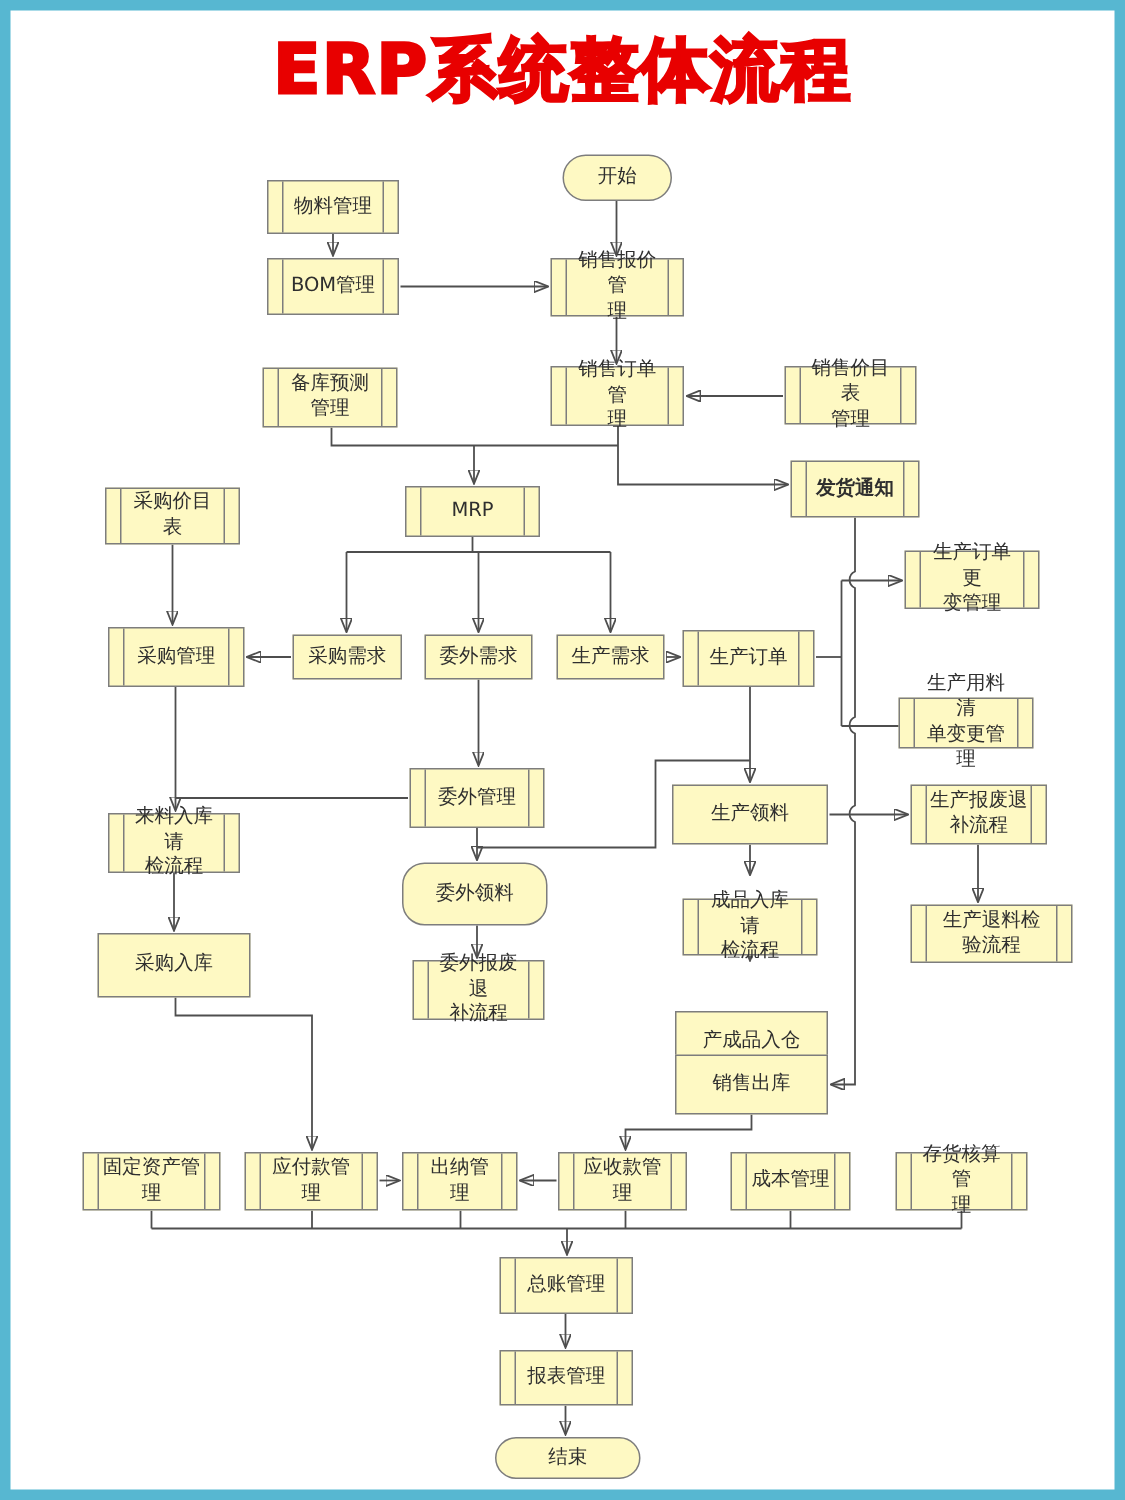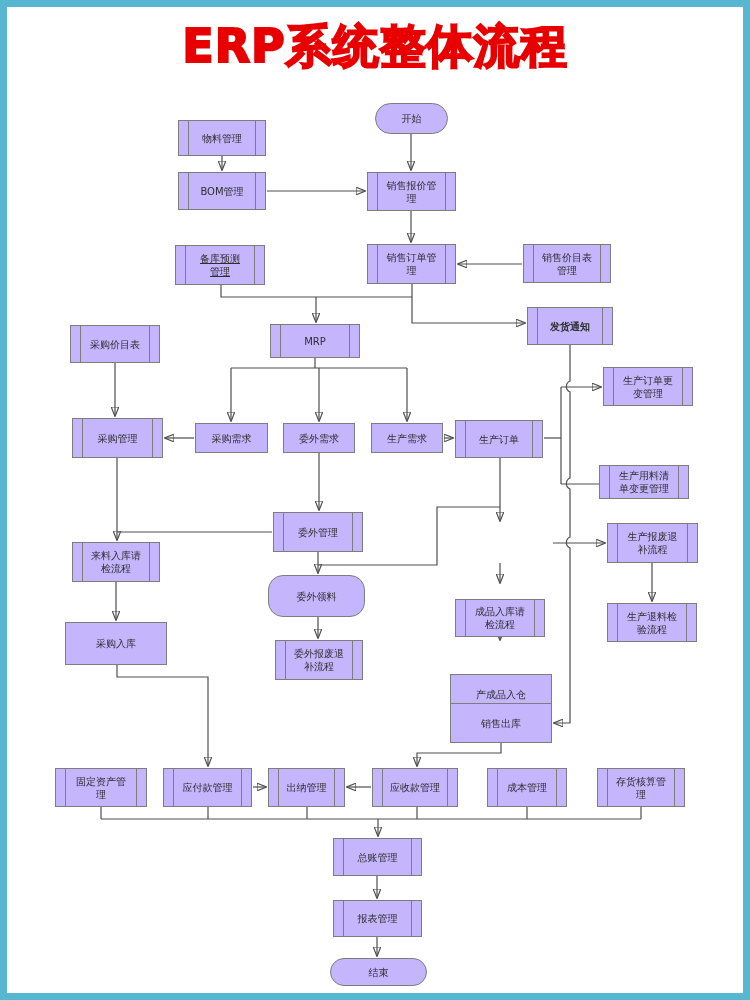--- a/index.html
+++ b/index.html
@@ -5,23 +5,23 @@
   html,body{margin:0;padding:0;background:#fff;}
   .page{position:relative;width:750px;height:1000px;background:#fff;overflow:hidden;
         font-family:"DejaVu Sans","Liberation Sans",sans-serif;}
   .frame{position:absolute;inset:0;border:7px solid #57b7d1;pointer-events:none;z-index:30;}
   .title{position:absolute;top:16px;left:0;right:0;margin:0;text-align:center;
          font-size:46px;font-weight:bold;color:#e80000;-webkit-text-stroke:2px #e80000;
          letter-spacing:1px;z-index:5;}
   #edges{position:absolute;inset:0;z-index:1;}
   #edges path{stroke:#4e4e4e;stroke-width:1.2;fill:none;}
   #nodes{position:absolute;inset:0;z-index:2;}
-  .node{position:absolute;box-sizing:border-box;background:#c4b5fd;border:1px solid #7d7d7d;
+  .node{position:absolute;box-sizing:border-box;background:#fef9c3;border:1px solid #7d7d7d;
         display:flex;align-items:center;justify-content:center;text-align:center;
-        font-size:10px;line-height:1.3;color:#2f2f2f;white-space:pre-line;}
+        font-size:13px;line-height:1.3;color:#2f2f2f;white-space:pre-line;}
   .node.sub{padding:16px 12px;}
   .node.sub::before,.node.sub::after{content:"";position:absolute;top:0;bottom:0;width:0;
         border-left:1px solid #7d7d7d;}
   .node.sub::before{left:9px;}
   .node.sub::after{right:9px;}
   .node.plain{padding:0 3px;}
   .node.terminator{border-radius:16px;padding:0 6px;}
 </style>
 </head>
 <body>
@@ -84,47 +84,48 @@
       <path d="M377,876 L377,898" stroke="#4e4e4e" marker-end="url(#arr)"></path>
       <path d="M377,937 L377,956" stroke="#4e4e4e" marker-end="url(#arr)"></path>
     </svg>
 
   <div id="nodes">
       <div class="node terminator" style="left: 375px; top: 103px; width: 73px; height: 31px; border-color: rgb(125, 125, 125); color: rgb(47, 47, 47);"><span>开始</span></div>
       <div class="node sub" style="left: 178px; top: 120px; width: 88px; height: 36px; border-color: rgb(125, 125, 125); color: rgb(47, 47, 47);"><span>物料管理</span></div>
       <div class="node sub" style="left: 178px; top: 172px; width: 88px; height: 38px; border-color: rgb(125, 125, 125); color: rgb(47, 47, 47);"><span>BOM管理</span></div>
       <div class="node sub" style="left: 367px; top: 172px; width: 89px; height: 39px; border-color: rgb(125, 125, 125); color: rgb(47, 47, 47);"><span>销售报价管
 理</span></div>
-      <div class="node sub" style="left: 175px; top: 245px; width: 90px; height: 40px; border-color: rgb(125, 125, 125); color: rgb(47, 47, 47); text-decoration: underline;"><span>备库预测
+      <div class="node sub" style="left: 175px; top: 245px; width: 90px; height: 40px; border-color: rgb(125, 125, 125); color: rgb(47, 47, 47);"><span>备库预测
 管理</span></div>
       <div class="node sub" style="left: 367px; top: 244px; width: 89px; height: 40px; border-color: rgb(125, 125, 125); color: rgb(47, 47, 47);"><span>销售订单管
 理</span></div>
       <div class="node sub" style="left: 523px; top: 244px; width: 88px; height: 39px; border-color: rgb(125, 125, 125); color: rgb(47, 47, 47);"><span>销售价目表
 管理</span></div>
       <div class="node sub" style="left: 270px; top: 324px; width: 90px; height: 30px; border-color: rgb(125, 125, 125); color: rgb(47, 47, 47);"><span>MRP</span></div>
       <div class="node sub" style="left: 527px; top: 307px; width: 86px; height: 38px; border-color: rgb(125, 125, 125); color: rgb(47, 47, 47); font-weight: bold;"><span>发货通知</span></div>
       <div class="node sub" style="left: 70px; top: 325px; width: 90px; height: 38px; border-color: rgb(125, 125, 125); color: rgb(47, 47, 47);"><span>采购价目表</span></div>
       <div class="node sub" style="left: 603px; top: 367px; width: 90px; height: 39px; border-color: rgb(125, 125, 125); color: rgb(47, 47, 47);"><span>生产订单更
 变管理</span></div>
       <div class="node sub" style="left: 72px; top: 418px; width: 91px; height: 40px; border-color: rgb(125, 125, 125); color: rgb(47, 47, 47);"><span>采购管理</span></div>
       <div class="node plain" style="left: 195px; top: 423px; width: 73px; height: 30px; border-color: rgb(125, 125, 125); color: rgb(47, 47, 47);"><span>采购需求</span></div>
       <div class="node plain" style="left: 283px; top: 423px; width: 72px; height: 30px; border-color: rgb(125, 125, 125); color: rgb(47, 47, 47);"><span>委外需求</span></div>
       <div class="node plain" style="left: 371px; top: 423px; width: 72px; height: 30px; border-color: rgb(125, 125, 125); color: rgb(47, 47, 47);"><span>生产需求</span></div>
       <div class="node sub" style="left: 455px; top: 420px; width: 88px; height: 38px; border-color: rgb(125, 125, 125); color: rgb(47, 47, 47);"><span>生产订单</span></div>
       <div class="node sub" style="left: 599px; top: 465px; width: 90px; height: 20px; border-color: rgb(125, 125, 125); color: rgb(47, 47, 47);"><span>生产用料清
 单变更管理</span></div>
       <div class="node sub" style="left: 273px; top: 512px; width: 90px; height: 40px; border-color: rgb(125, 125, 125); color: rgb(47, 47, 47);"><span>委外管理</span></div>
+      <div class="node plain" style="left: 448px; top: 523px; width: 104px; height: 40px; border-color: rgb(125, 125, 125); color: rgb(47, 47, 47);"><span>生产领料</span></div>
       <div class="node sub" style="left: 607px; top: 523px; width: 91px; height: 40px; border-color: rgb(125, 125, 125); color: rgb(47, 47, 47);"><span>生产报废退
 补流程</span></div>
       <div class="node sub" style="left: 72px; top: 542px; width: 88px; height: 40px; border-color: rgb(125, 125, 125); color: rgb(47, 47, 47);"><span>来料入库请
 检流程</span></div>
       <div class="node plain" style="left: 268px; top: 575px; width: 97px; height: 42px; border-color: rgb(125, 125, 125); color: rgb(47, 47, 47); border-radius: 15px;"><span>委外领料</span></div>
       <div class="node sub" style="left: 455px; top: 585px; width: 90px; height: 38px; border-color: rgb(125, 125, 125); color: rgb(47, 47, 47); margin-top: 14px;"><span>成品入库请
 检流程</span></div>
-      <div class="node sub" style="left: 607px; top: 603px; width: 90px; height: 39px; border-color: rgb(125, 125, 125); color: rgb(47, 47, 47);"><span>生产退料检
+      <div class="node sub" style="left: 607px; top: 603px; width: 108px; height: 39px; border-color: rgb(125, 125, 125); color: rgb(47, 47, 47);"><span>生产退料检
 验流程</span></div>
       <div class="node plain" style="left: 65px; top: 622px; width: 102px; height: 43px; border-color: rgb(125, 125, 125); color: rgb(47, 47, 47);"><span>采购入库</span></div>
       <div class="node sub" style="left: 275px; top: 640px; width: 88px; height: 40px; border-color: rgb(125, 125, 125); color: rgb(47, 47, 47);"><span>委外报废退
 补流程</span></div>
       <div class="node plain" style="left: 450px; top: 642px; width: 102px; height: 41px; border-color: rgb(125, 125, 125); color: rgb(47, 47, 47); margin-top: 32px;"><span>产成品入仓</span></div>
       <div class="node plain" style="left: 450px; top: 703px; width: 102px; height: 40px; border-color: rgb(125, 125, 125); color: rgb(47, 47, 47);"><span>销售出库</span></div>
       <div class="node sub" style="left: 55px; top: 768px; width: 92px; height: 39px; border-color: rgb(125, 125, 125); color: rgb(47, 47, 47);"><span>固定资产管
 理</span></div>
       <div class="node sub" style="left: 163px; top: 768px; width: 89px; height: 39px; border-color: rgb(125, 125, 125); color: rgb(47, 47, 47);"><span>应付款管理</span></div>
       <div class="node sub" style="left: 268px; top: 768px; width: 77px; height: 39px; border-color: rgb(125, 125, 125); color: rgb(47, 47, 47);"><span>出纳管理</span></div>

